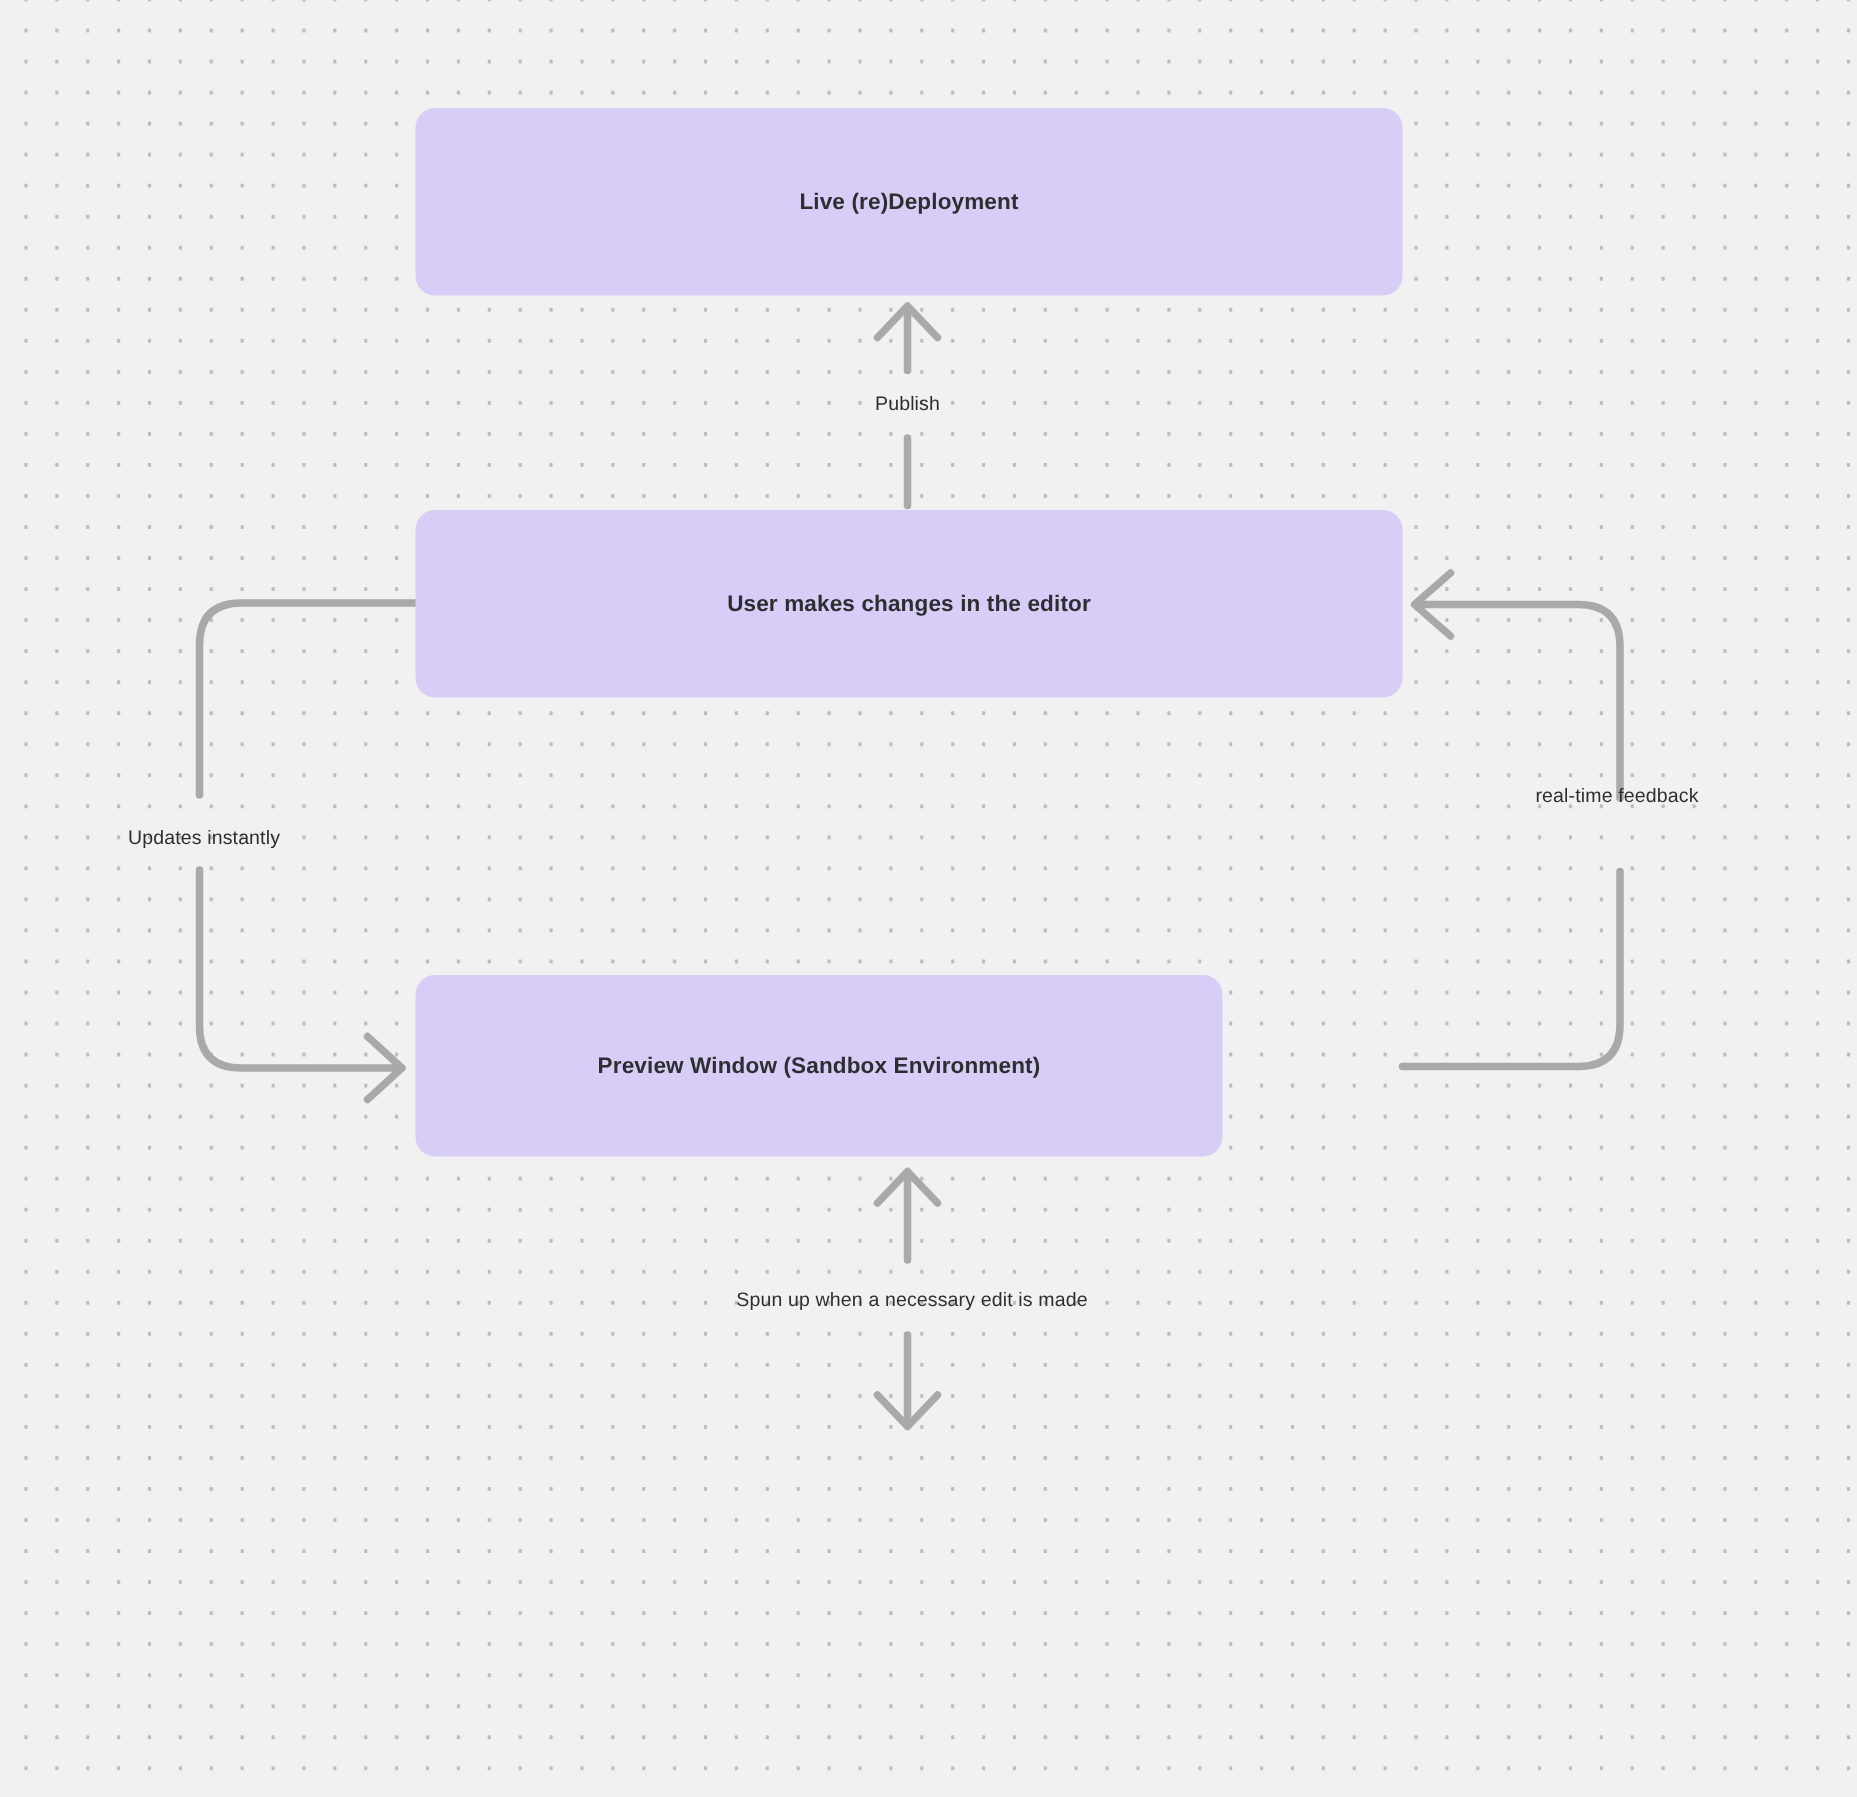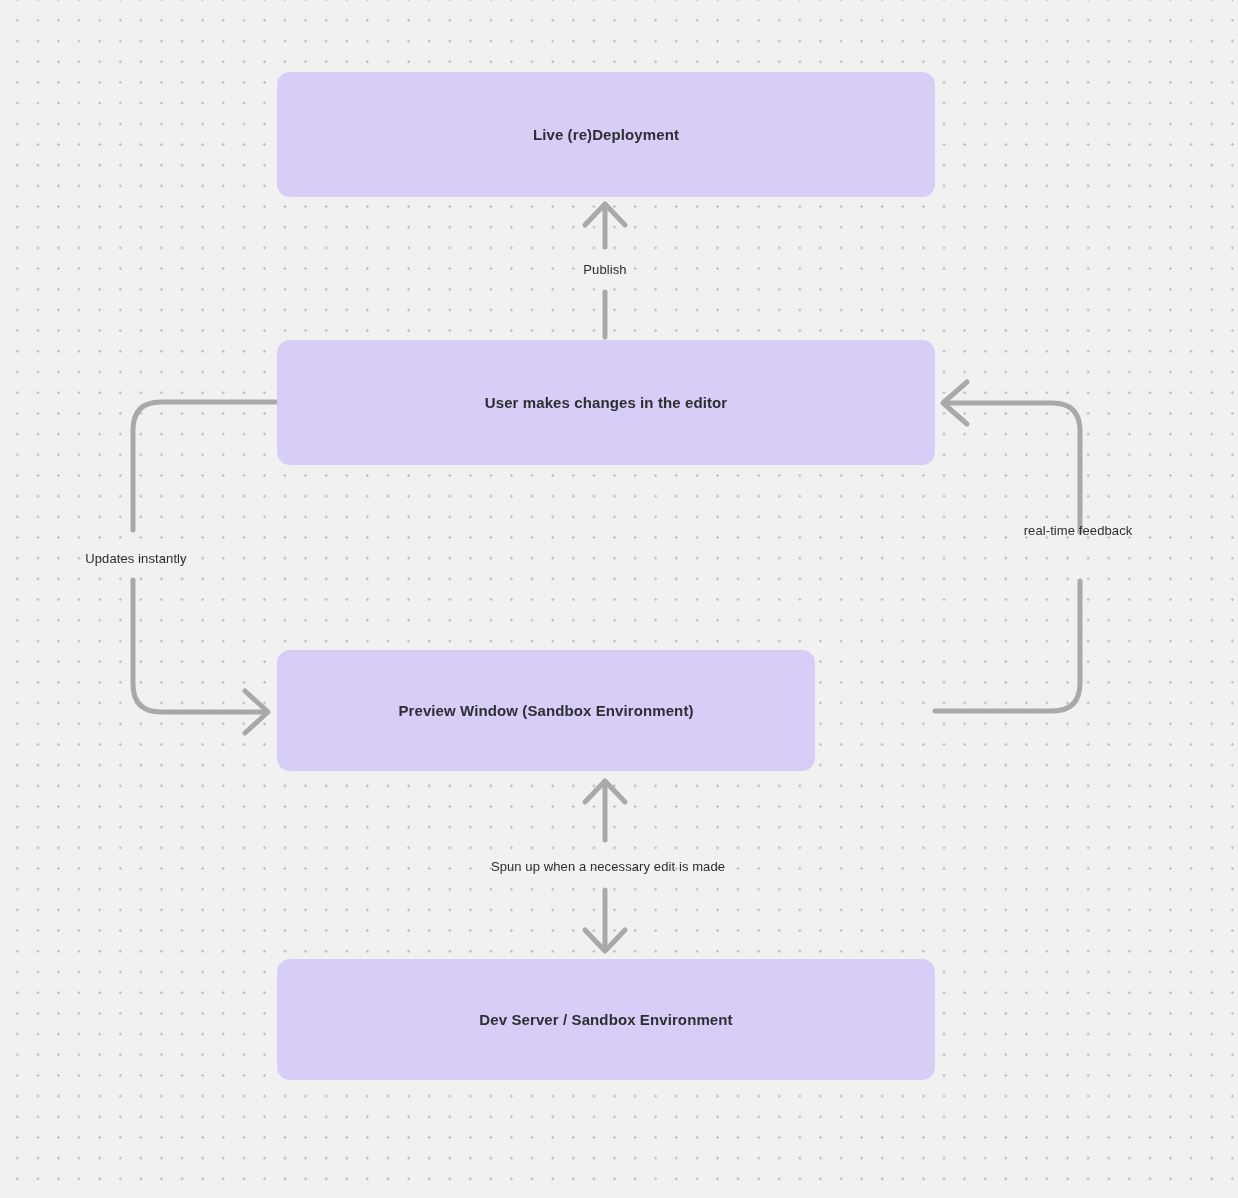--- a/index.html
+++ b/index.html
@@ -106,22 +106,19 @@
   </div>
 
   <div class="node" id="node-editor">
     <span class="node-label">User makes changes in the editor</span>
   </div>
 
   <div class="node" id="node-preview">
     <span class="node-label">Preview Window (Sandbox Environment)</span>
   </div>
 
-  <div class="node" id="node-dev-server">
-    <span class="node-label">Dev Server / Sandbox Environment</span>
-  </div>
 
   <div class="edge-label" id="label-publish">Publish</div>
   <div class="edge-label" id="label-updates">Updates instantly</div>
   <div class="edge-label" id="label-feedback">real-time feedback</div>
   <div class="edge-label" id="label-spun-up">Spun up when a necessary edit is made</div>
 
 </div>
 
 </body></html>

